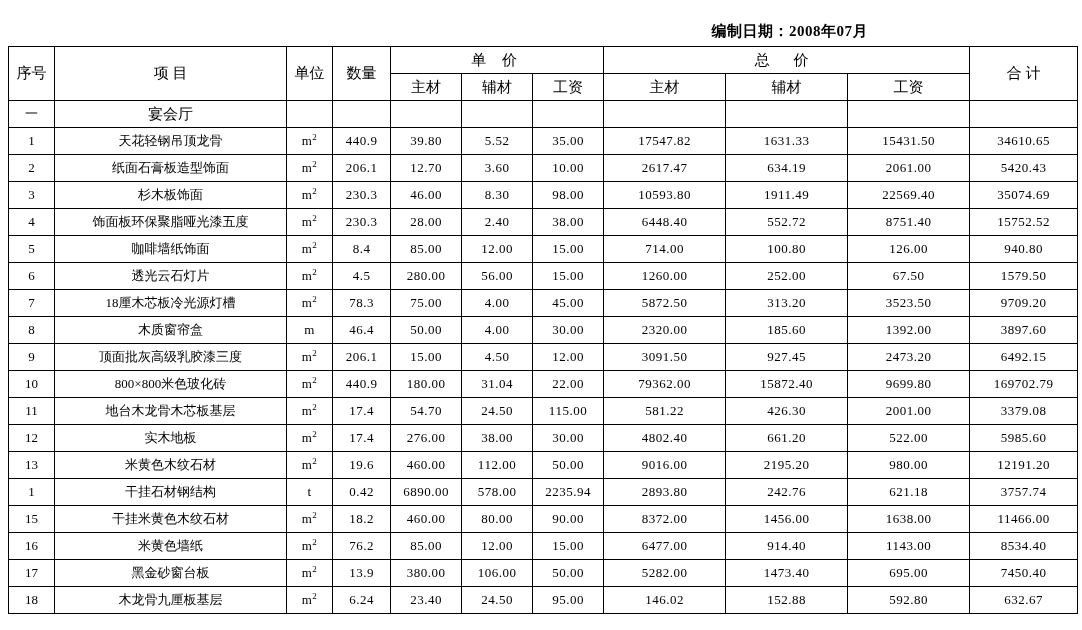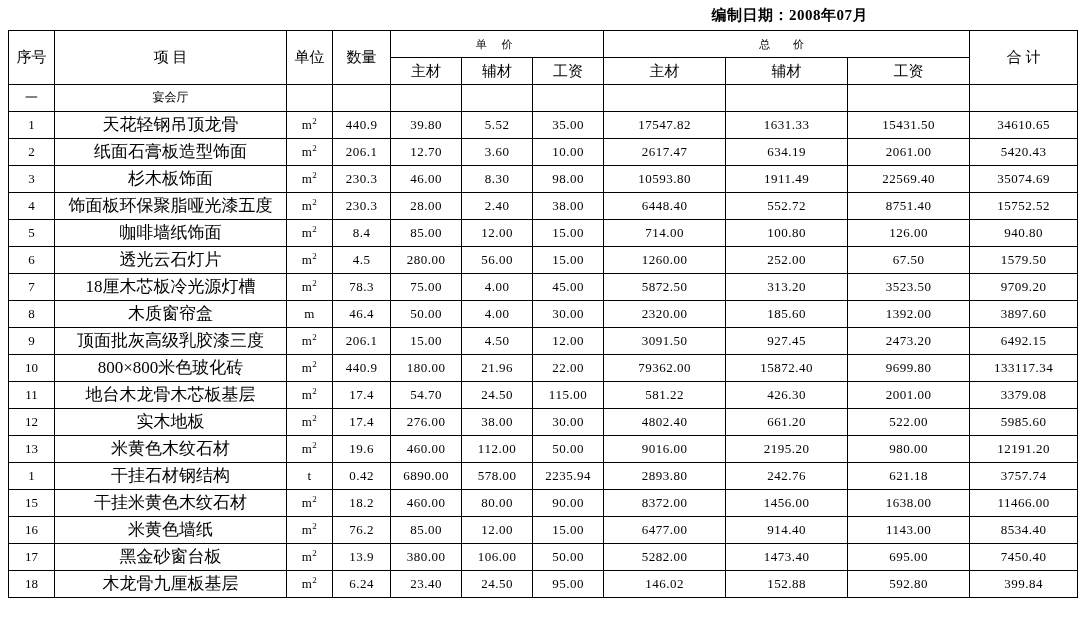--- a/index.html
+++ b/index.html
@@ -12,21 +12,21 @@
     height: 630px;
     font-family: "Liberation Serif", "DejaVu Serif", serif;
     color: #000000;
     overflow: hidden;
   }
   .page {
     width: 882px;
     height: 630px;
     position: relative;
     box-sizing: border-box;
-    padding: 0 8px;
+    padding: 16px 8px;
   }
   .doc-header {
     height: 30px;
     display: flex;
     align-items: center;
     justify-content: flex-end;
     padding-right: 6px;
     font-size: 15px;
     font-weight: bold;
     letter-spacing: 0.5px;
@@ -57,39 +57,39 @@
   }
   .h-seq { width: 46px; }
   .h-item { width: 232px; }
   .h-unit { width: 46px; }
   .h-qty { width: 58px; }
   .h-up { width: 71px; }
   .h-tp { width: 122px; }
   .h-total { width: 108px; }
 
   th.group-title {
-    font-size: 11px;
+    font-size: 15px;
     font-weight: bold;
     letter-spacing: 6px;
     border-radius: 9px;
   }
   th.group-title-wide {
     letter-spacing: 10px;
   }
   .cell-seq { height: 26px; font-size: 13px; }
   .cell-item {
     text-align: left;
     padding-left: 10px;
-    font-size: 17px;
+    font-size: 13px;
   }
   .cell-item-group {
     text-align: left;
     padding-left: 76px;
     font-weight: bold;
-    font-size: 12px;
+    font-size: 15px;
   }
   .num {
     font-family: "Liberation Serif", "DejaVu Serif", serif;
     font-size: 13px;
     letter-spacing: 0.5px;
   }
   tbody tr { height: 26px; }
   .unit-sup { font-size: 9px; vertical-align: super; }
 </style>
 </head>
@@ -264,26 +264,26 @@
           <td class="num">927.45</td>
           <td class="num">2473.20</td>
           <td class="num">6492.15</td>
         </tr>
         <tr>
           <td class="cell-seq">10</td>
           <td class="cell-item">800×800米色玻化砖</td>
           <td class="num">m<span class="unit-sup">2</span></td>
           <td class="num">440.9</td>
           <td class="num">180.00</td>
-          <td class="num">21.96</td>
+          <td class="num">31.04</td>
           <td class="num">22.00</td>
           <td class="num">79362.00</td>
           <td class="num">15872.40</td>
           <td class="num">9699.80</td>
-          <td class="num">133117.34</td>
+          <td class="num">169702.79</td>
         </tr>
         <tr>
           <td class="cell-seq">11</td>
           <td class="cell-item">地台木龙骨木芯板基层</td>
           <td class="num">m<span class="unit-sup">2</span></td>
           <td class="num">17.4</td>
           <td class="num">54.70</td>
           <td class="num">24.50</td>
           <td class="num">115.00</td>
           <td class="num">581.22</td>
@@ -373,18 +373,18 @@
           <td class="cell-seq">18</td>
           <td class="cell-item">木龙骨九厘板基层</td>
           <td class="num">m<span class="unit-sup">2</span></td>
           <td class="num">6.24</td>
           <td class="num">23.40</td>
           <td class="num">24.50</td>
           <td class="num">95.00</td>
           <td class="num">146.02</td>
           <td class="num">152.88</td>
           <td class="num">592.80</td>
-          <td class="num">399.84</td>
+          <td class="num">632.67</td>
         </tr>
       </tbody>
   </table>
 
 </div>
 
 </body></html>

